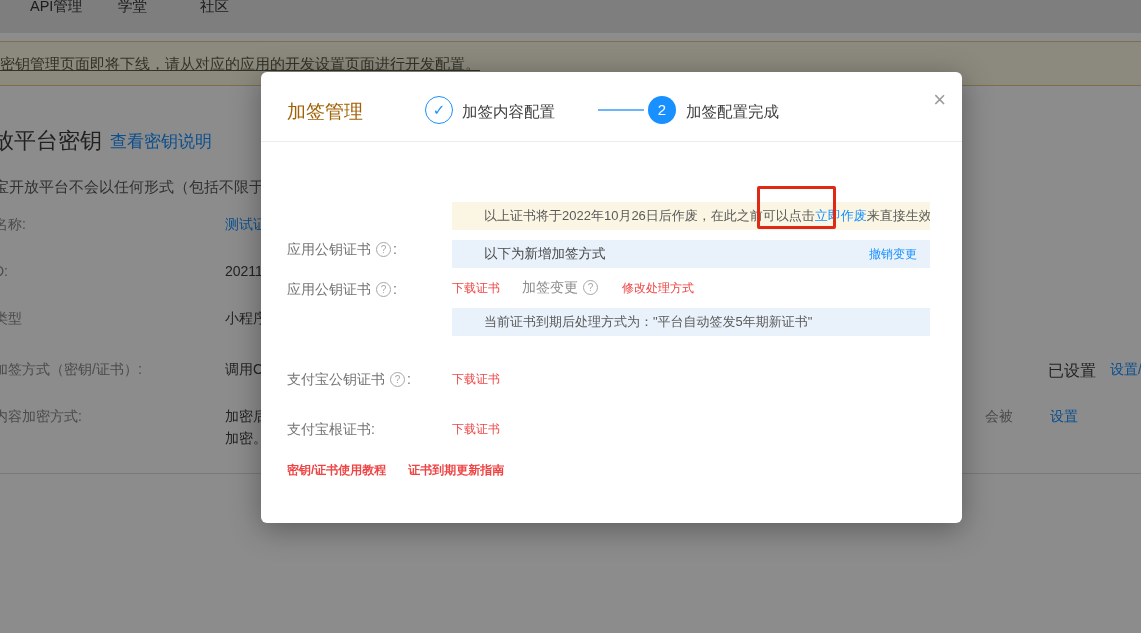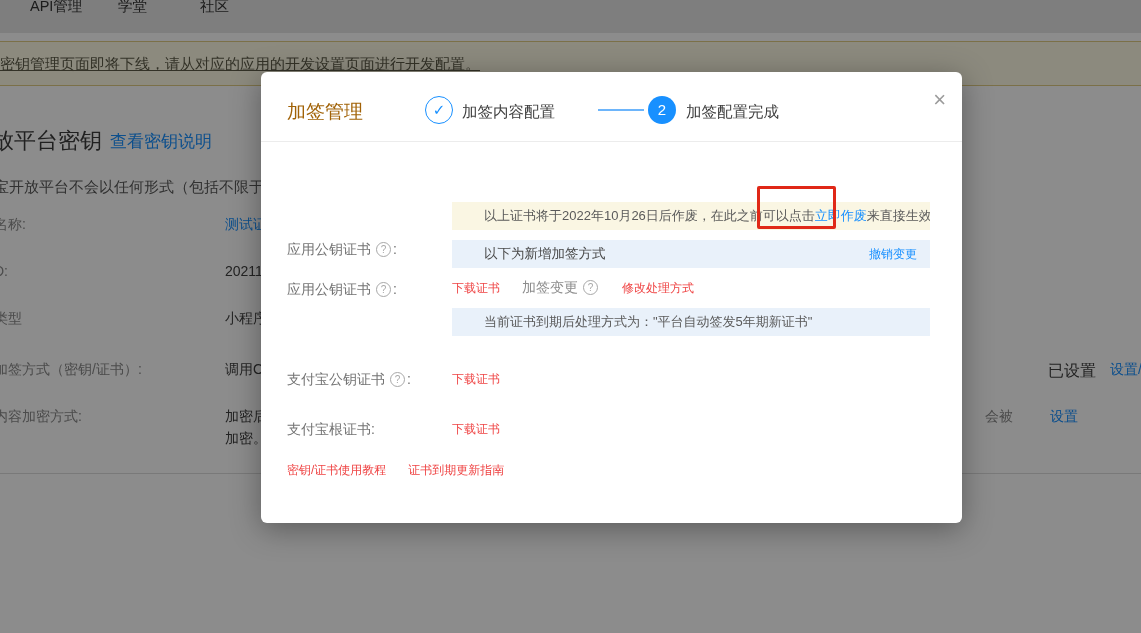--- a/index.html
+++ b/index.html
@@ -49,21 +49,21 @@
   .m-links-row { position:absolute; left:191px; display:flex; gap:22px; align-items:center; }
   .m-gray-label { font-size:14px; color:#8c8c8c; white-space:nowrap; }
   .m-bar { position:absolute; left:191px; width:478px; height:28px; line-height:28px; font-size:13px;
            color:#5a5a5a; padding:0 32px; white-space:nowrap; overflow:hidden; }
   .bar-warning { background:#faf6e3; }
   .bar-info { background:#e9f1fa; }
   .bar-banner { background:#e9f1fa; font-size:13.5px; color:#4a4a4a; }
   .bar-action { position:absolute; right:13px; top:0; font-size:12px; color:#1890ff; cursor:pointer; }
   .inline-link { color:#1890ff; cursor:pointer; }
   .m-footer { position:absolute; left:26px; top:390px; display:flex; gap:22px; }
-  .m-footer .m-link { font-weight:400; }
+  .m-footer .m-link { font-weight:700; }
 
   
   .red-box { position:absolute; left:757px; top:186px; width:79px; height:43px; z-index:20;
              border:3px solid #e02817; border-radius:2px; }
 </style>
 </head>
 <body>
 
 <div class="screen">
 

